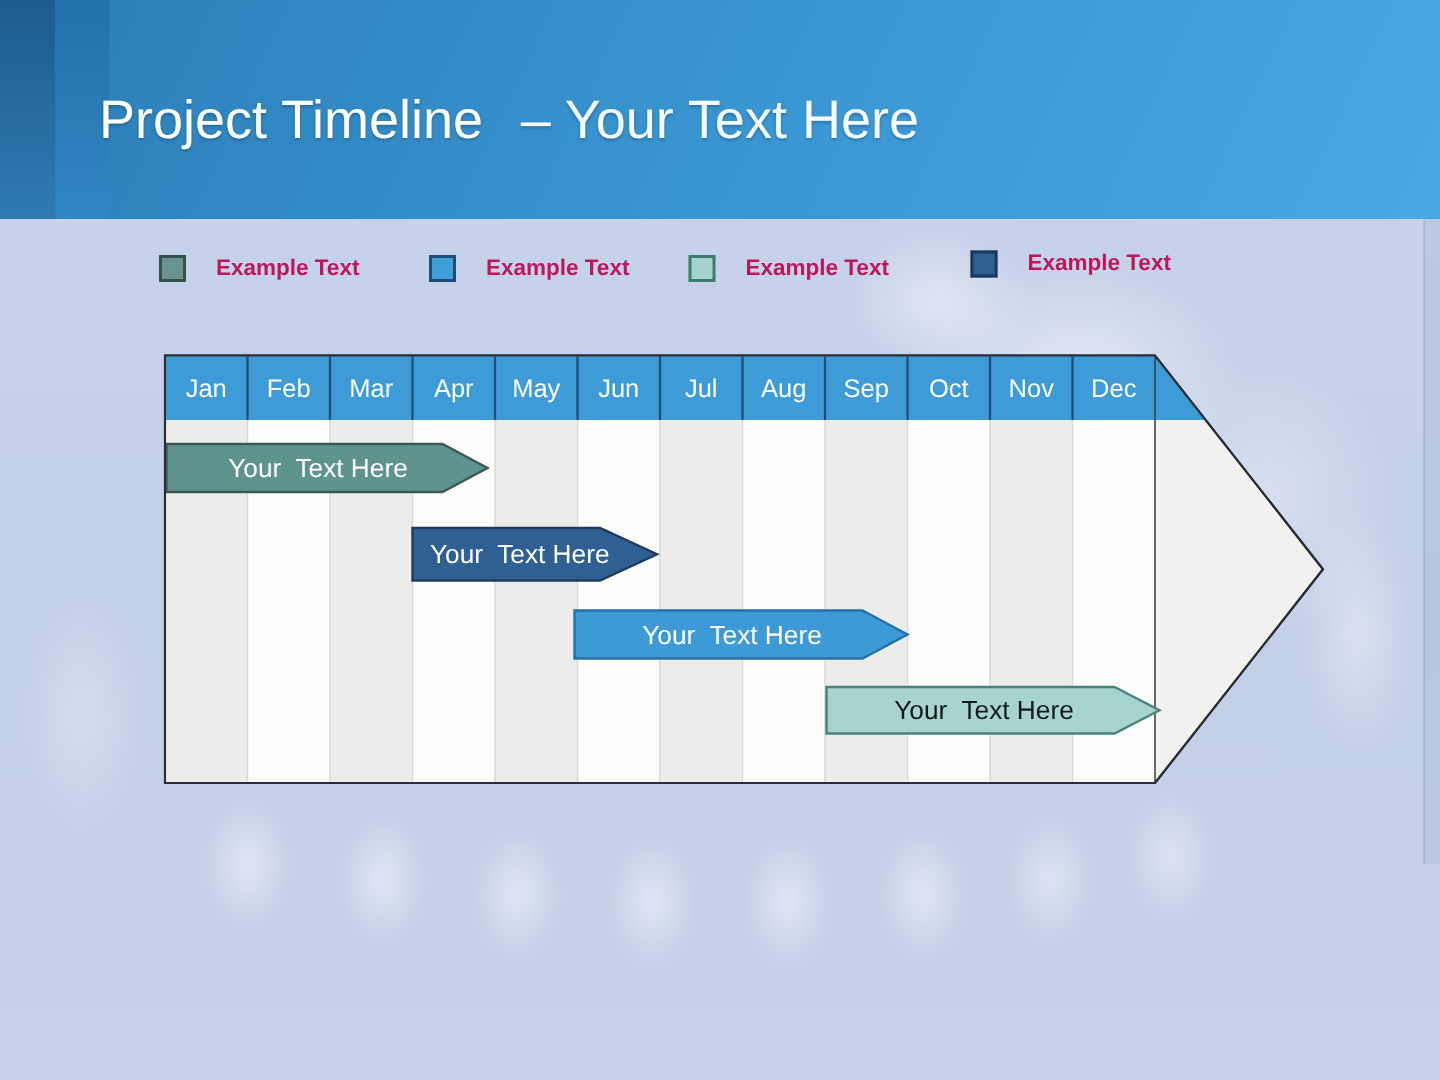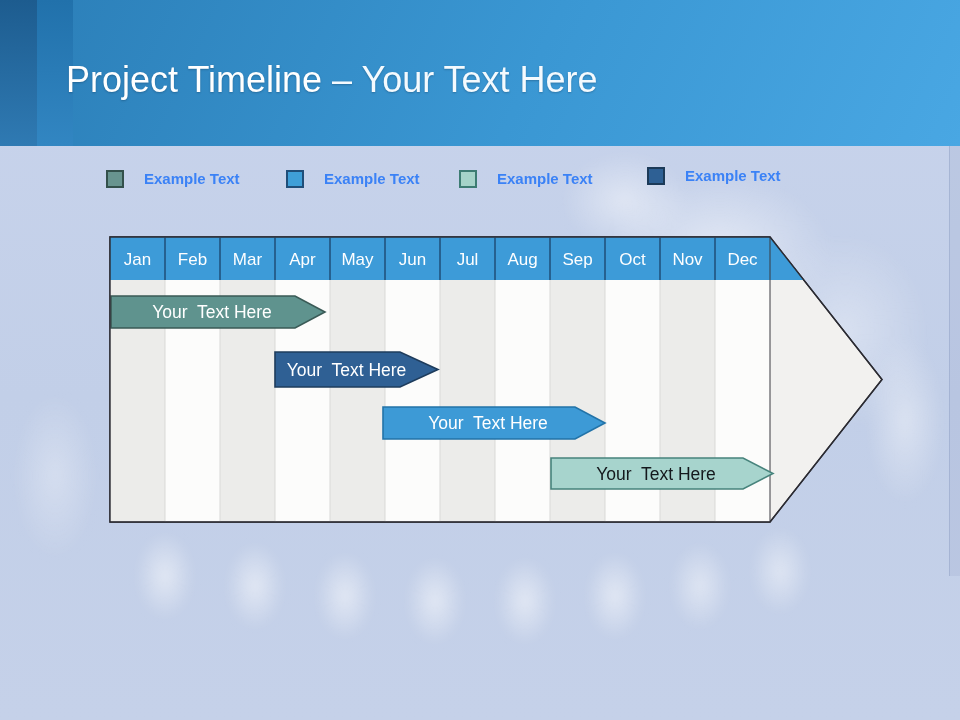--- a/index.html
+++ b/index.html
@@ -39,25 +39,25 @@
   .banner-stripe-1{position:absolute;left:0;top:0;width:37px;height:146px;
     background:linear-gradient(180deg,#1d5c8f,#2f7ab3);}
   .banner-stripe-2{position:absolute;left:37px;top:0;width:36px;height:146px;
     background:linear-gradient(180deg,#2171ab,#3286c2);}
   .title{
     position:absolute;left:66px;top:59px;z-index:3;color:#ffffff;
     font-size:36px;line-height:1.15;white-space:pre;
     text-shadow:0 1px 2px rgba(0,20,40,.25);
   }
   .title-bold{font-weight:400;}
-  .title-rest{font-weight:400;margin-left:10px;color:#f4fafe;}
+  .title-rest{font-weight:400;margin-left:25px;color:#f4fafe;}
   
   .legend-item{position:absolute;top:169px;display:flex;align-items:center;gap:20px;z-index:2;}
   .swatch{width:18px;height:18px;box-sizing:border-box;border:2px solid #333;flex:0 0 auto;}
-  .legend-label{font-size:15px;font-weight:700;color:#3b82f6;white-space:nowrap;line-height:19px;}
+  .legend-label{font-size:15px;font-weight:700;color:#be185d;white-space:nowrap;line-height:19px;}
   
   #timeline-svg{position:absolute;left:0;top:0;z-index:1;}
   #timeline-svg text{font-family:"Liberation Sans", sans-serif;}
 </style>
 </head>
 <body>
 
 <div class="bg-photo"></div>
 <div class="photo-edge"></div>
 

